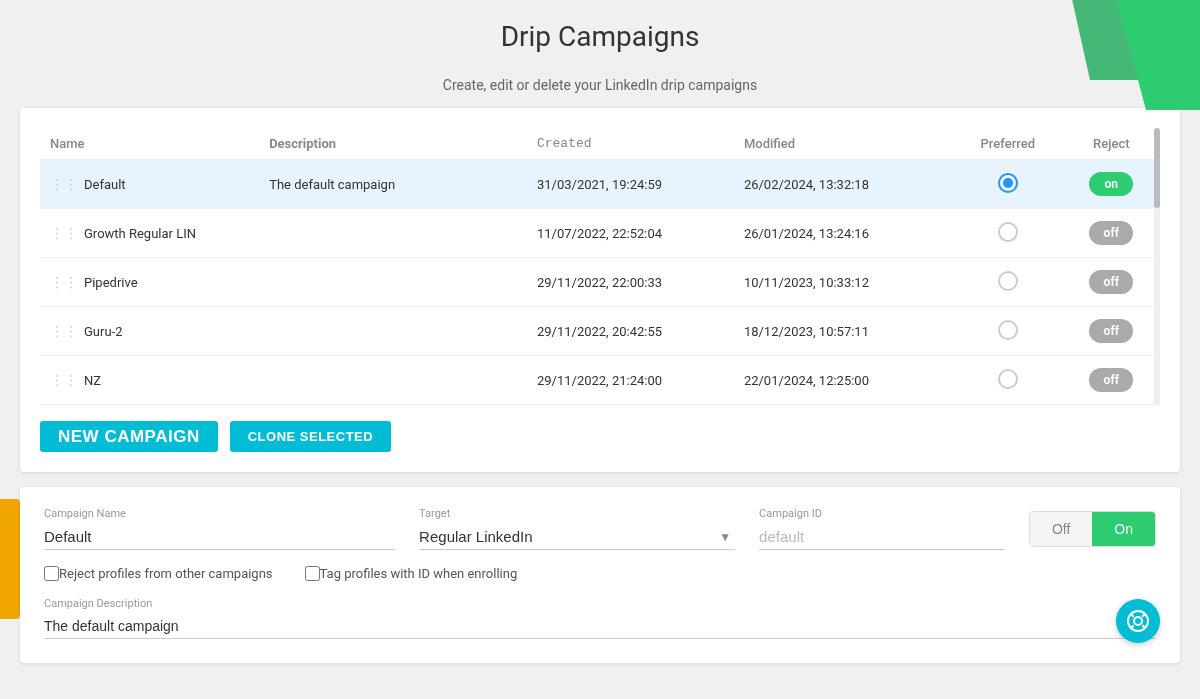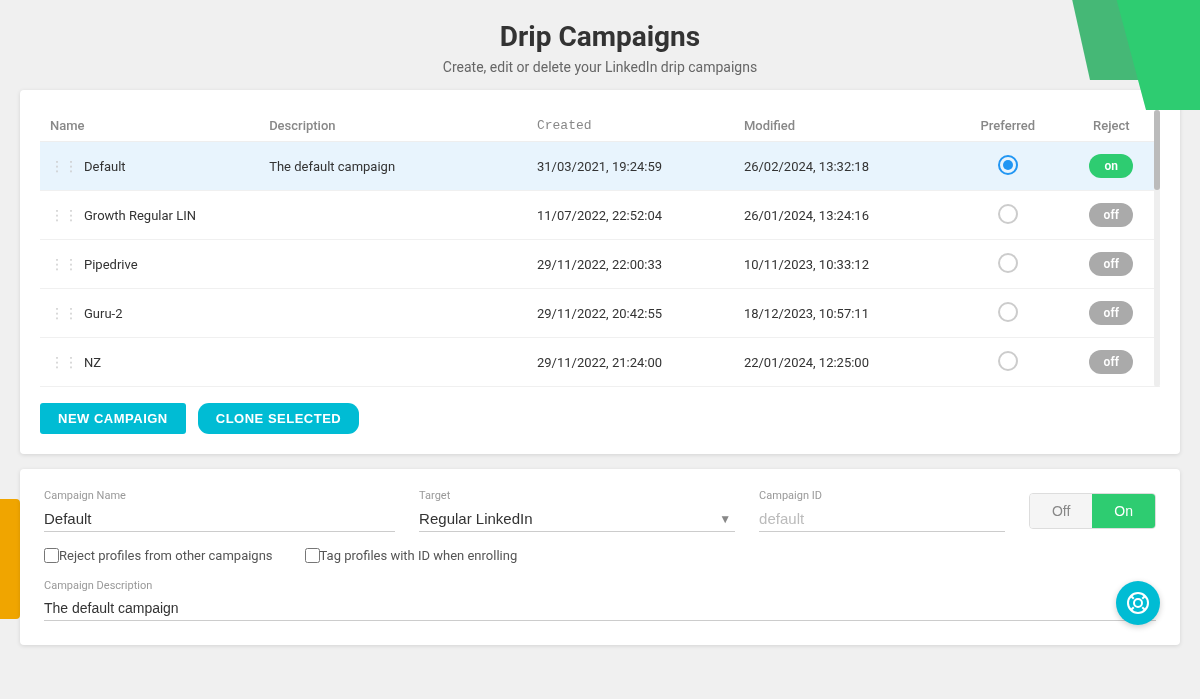--- a/index.html
+++ b/index.html
@@ -51,23 +51,23 @@
       border-radius: 0 4px 4px 0;
     }
 
     
     .header {
       text-align: center;
       padding: 20px 0 15px;
     }
     .header h1 {
       font-size: 28px;
-      font-weight: 700;
+      font-weight: 400;
       color: #333;
-      margin-bottom: 6px;
+      margin-bottom: 24px;
     }
     .header p {
       font-size: 14px;
       color: #666;
     }
 
     
     .content {
       padding: 0 20px;
     }
@@ -167,34 +167,34 @@
     .button-row {
       display: flex;
       gap: 12px;
       margin-top: 16px;
     }
     .btn-new {
       background: #00bcd4;
       color: #fff;
       border: none;
       padding: 0 18px;
+      font-size: 17px;
+      font-weight: 600;
+      border-radius: 3px;
+      cursor: pointer;
+      letter-spacing: 0.5px;
+    }
+    .btn-clone {
+      background: #00bcd4;
+      color: #fff;
+      border: none;
+      padding: 8px 18px;
       font-size: 13px;
       font-weight: 600;
       border-radius: 3px;
-      cursor: pointer;
-      letter-spacing: 0.5px;
-    }
-    .btn-clone {
-      background: #00bcd4;
-      color: #fff;
-      border: none;
-      padding: 8px 18px;
-      font-size: 13px;
-      font-weight: 600;
-      border-radius: 11px;
       cursor: pointer;
       letter-spacing: 0.5px;
     }
 
     
     .detail-card {
       background: #fff;
       border-radius: 4px;
       box-shadow: 0 1px 4px rgba(0,0,0,0.12);
       padding: 20px 24px 24px;
@@ -372,21 +372,21 @@
 </div>
 
 <div class="content">
 
   <div class="table-card">
     <div style="position:relative;">
       <table>
         <thead>
           <tr>
             <th style="width:180px;margin-top:16px;">Name</th>
-            <th style="width:220px;">Description</th>
+            <th style="width:220px;font-weight:bold;">Description</th>
             <th style="width:170px;font-family:Liberation Mono, monospace;">Created</th>
             <th style="width:180px;">Modified</th>
             <th class="center" style="width:90px;">Preferred</th>
             <th class="center" style="width:80px;">Reject</th>
           </tr>
         </thead>
         <tbody id="table-body">
         <tr class="selected">
     <td>
       <span class="name-cell">

